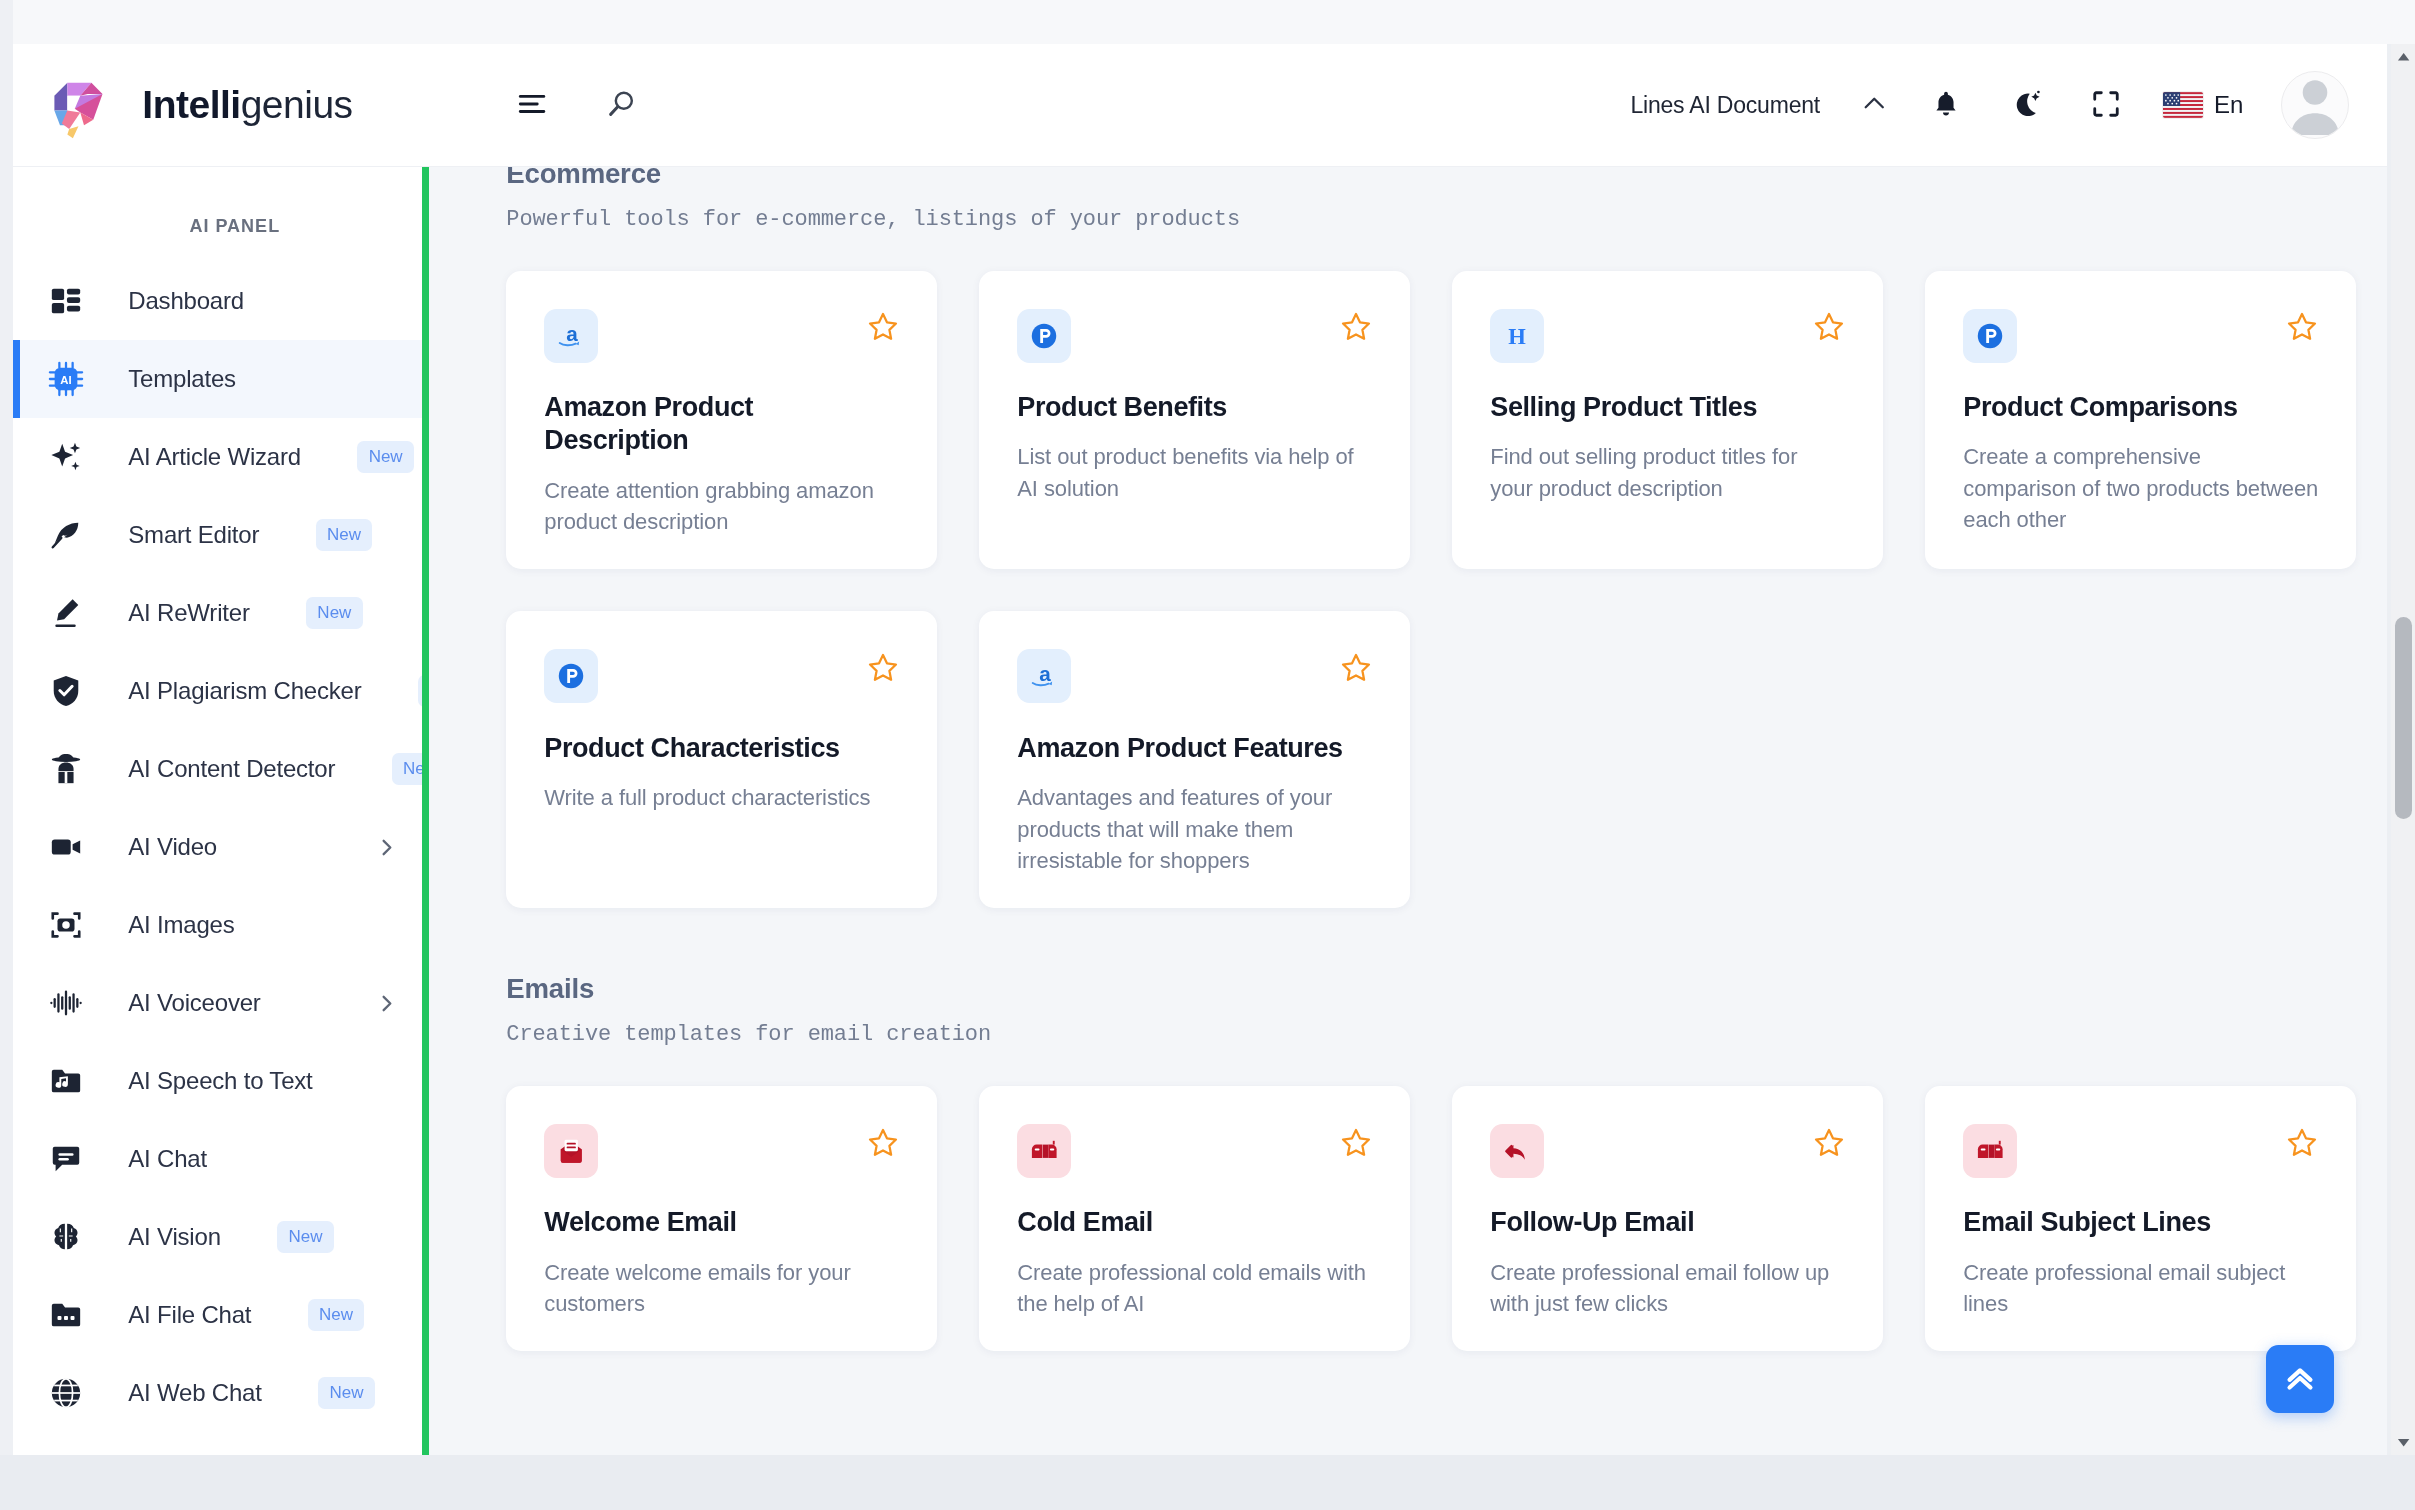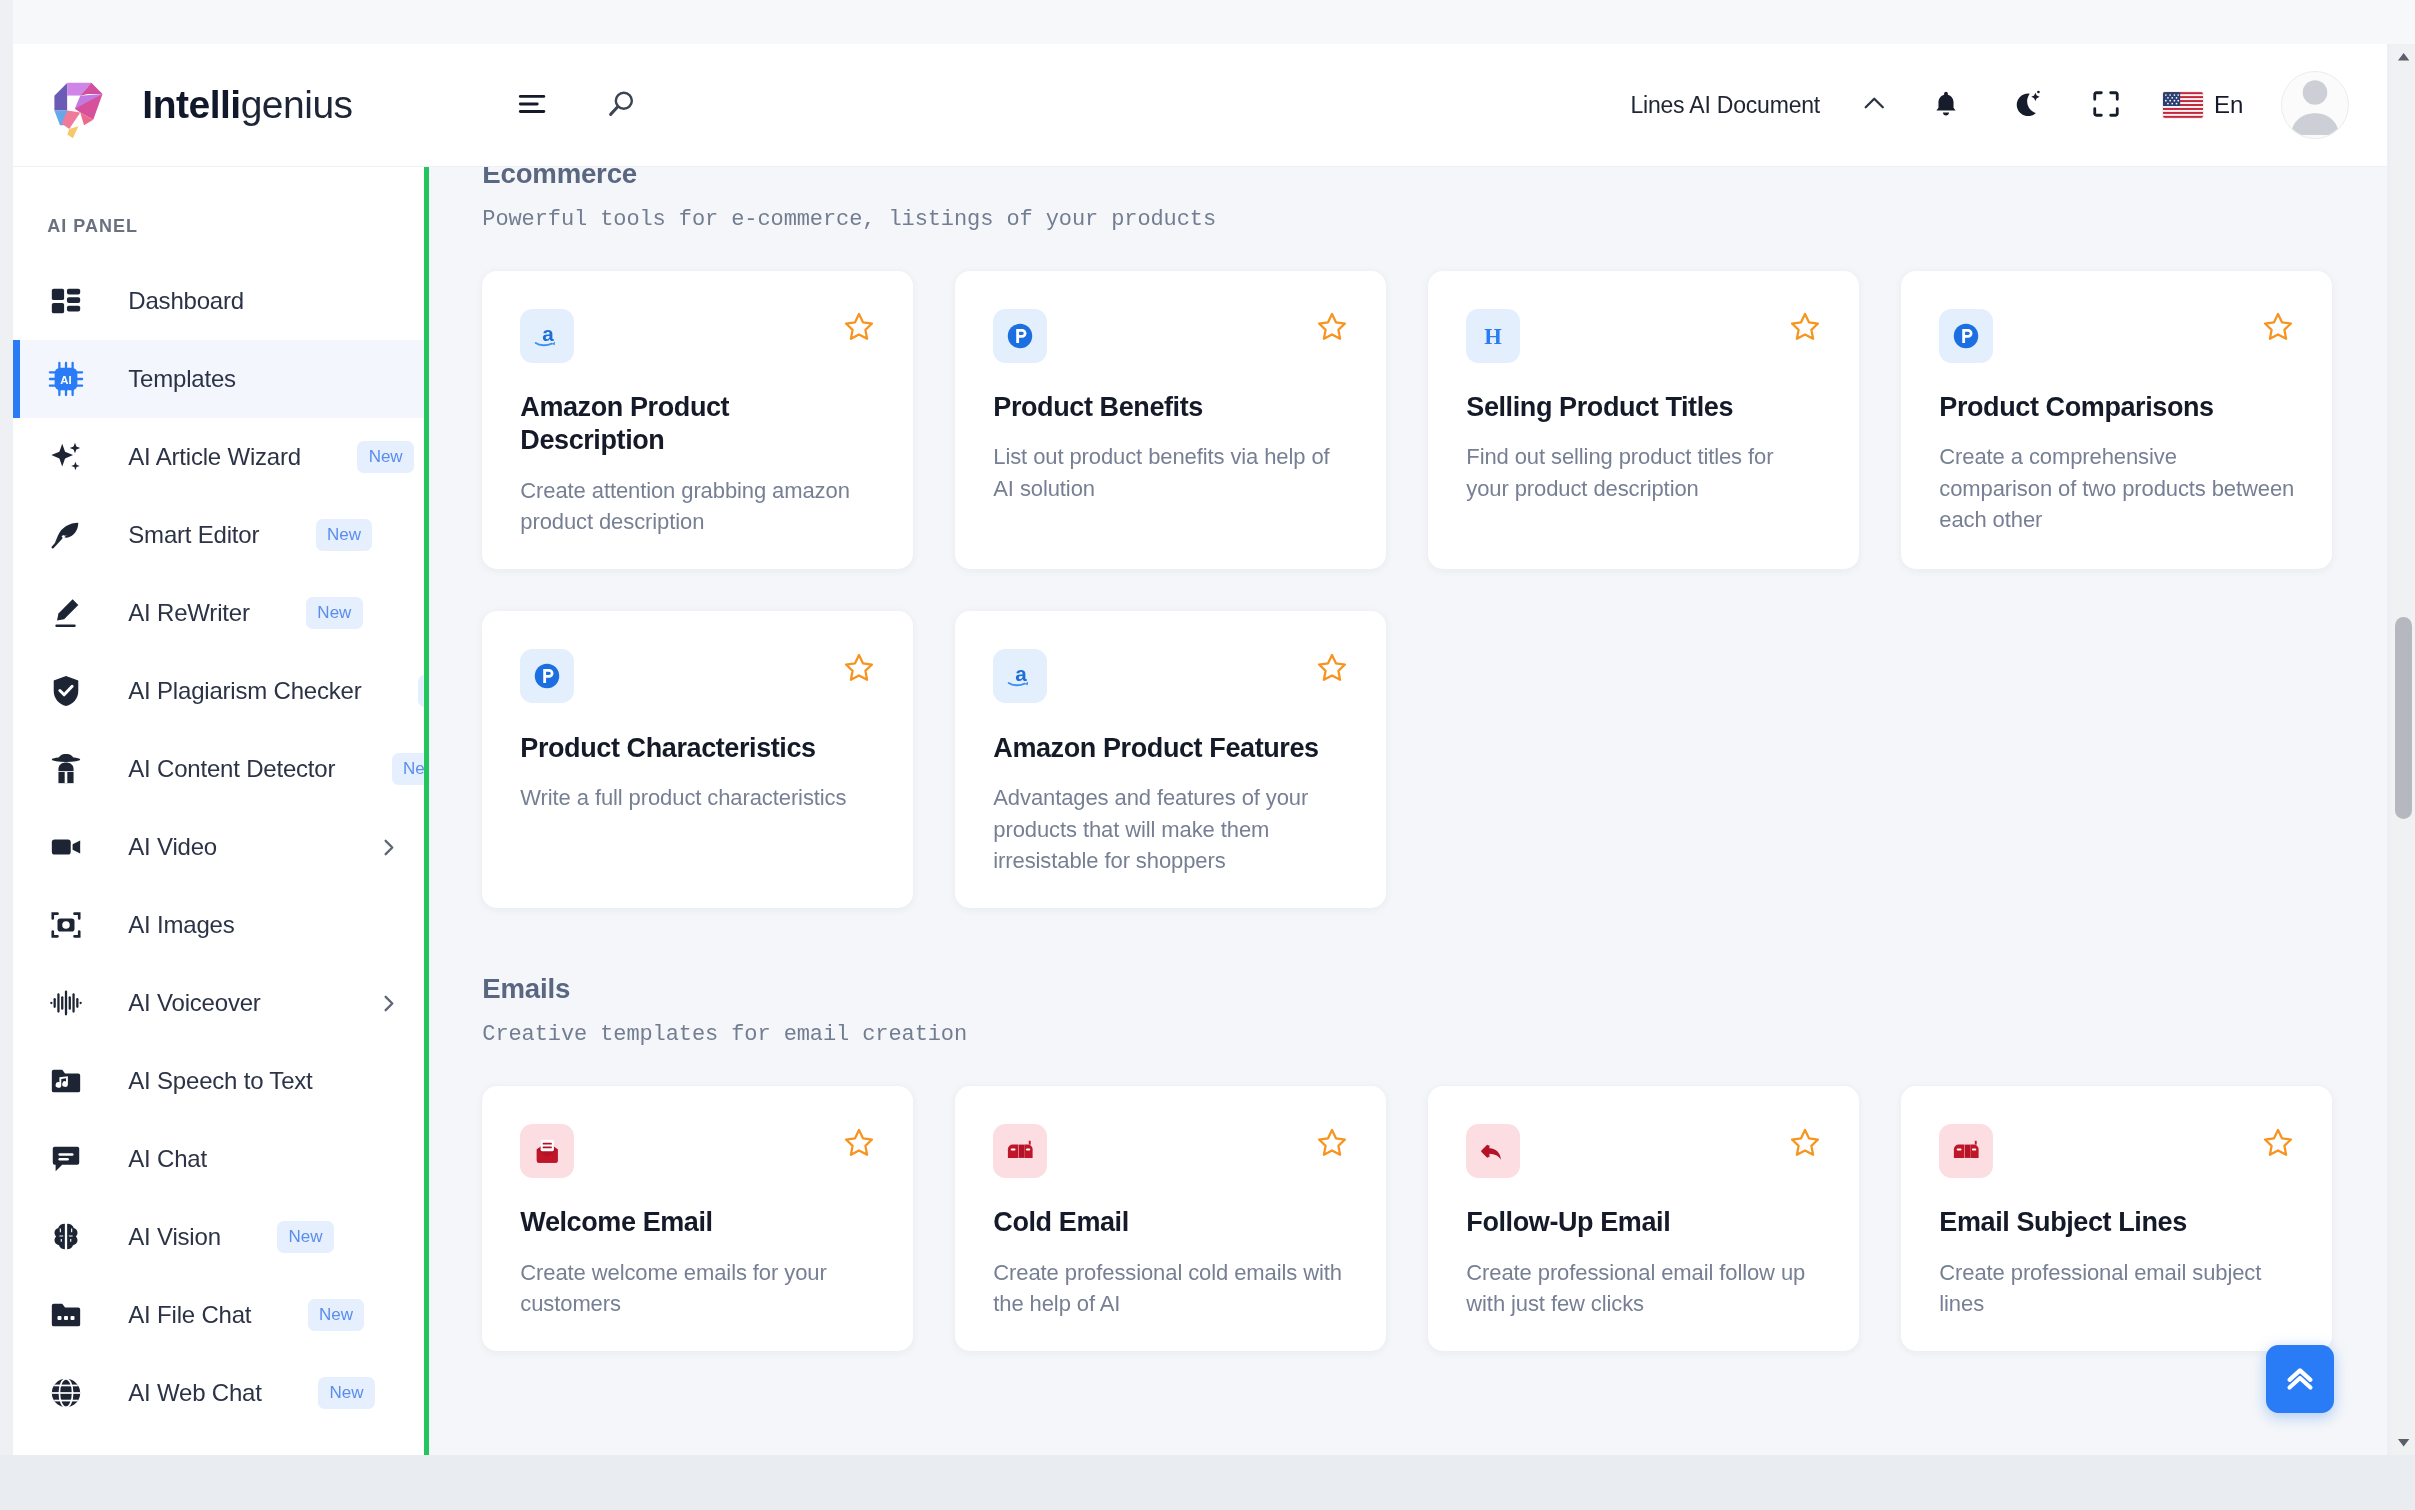--- a/index.html
+++ b/index.html
@@ -98,22 +98,23 @@
     border: 1px solid #ececee;
     display: flex; align-items: flex-end; justify-content: center;
     overflow: hidden; cursor: pointer;
   }
 
   
   .sidebar {
     position: absolute; top: 123px; left: 0;
     width: 416px; height: 1289px;
     background: #ffffff;
-    border-right: 5px solid #22c55e;
+    border-right: 7px solid #22c55e;
     overflow: hidden;
+    text-align: center;
   }
   .panel-label {
     font-size: 18px; font-weight: 700; letter-spacing: 1px;
     color: #69707f;
     padding: 49px 0 25px 34px;
   }
   .nav-item {
     position: relative;
     height: 78px;
     display: flex; align-items: center;
@@ -569,21 +570,21 @@
                 </g>
               </svg>
             </span>
             <span class="nav-label">AI Web Chat</span>
             <span class="badge-new">New</span>
           </div>
         </div>
     </div>
 
     <div class="main">
-      <div id="sections-root" style="margin-top: -13.3px;">
+      <div id="sections-root" style="margin-top: -13.3px; margin-left: 24px;">
           <div style="padding-top: 0px;">
             <div class="section-head">
               <div class="section-title">Ecommerce</div>
               <div class="section-sub">Powerful tools for e-commerce, listings of your products</div>
             </div>
             <div class="card-grid">
               <div class="card">
                 <div class="card-top">
                   <span class="card-ico ico-blue">
                     <svg width="32" height="32" viewBox="0 0 34 34">

